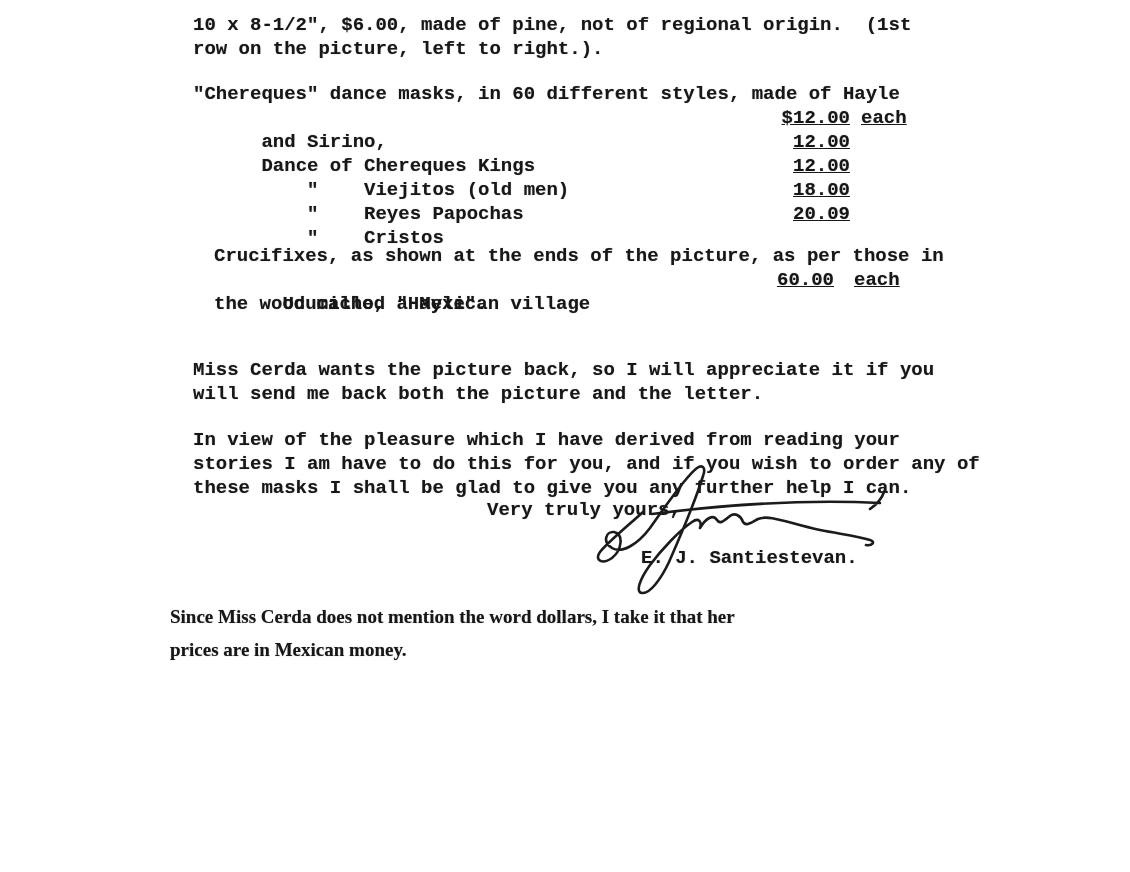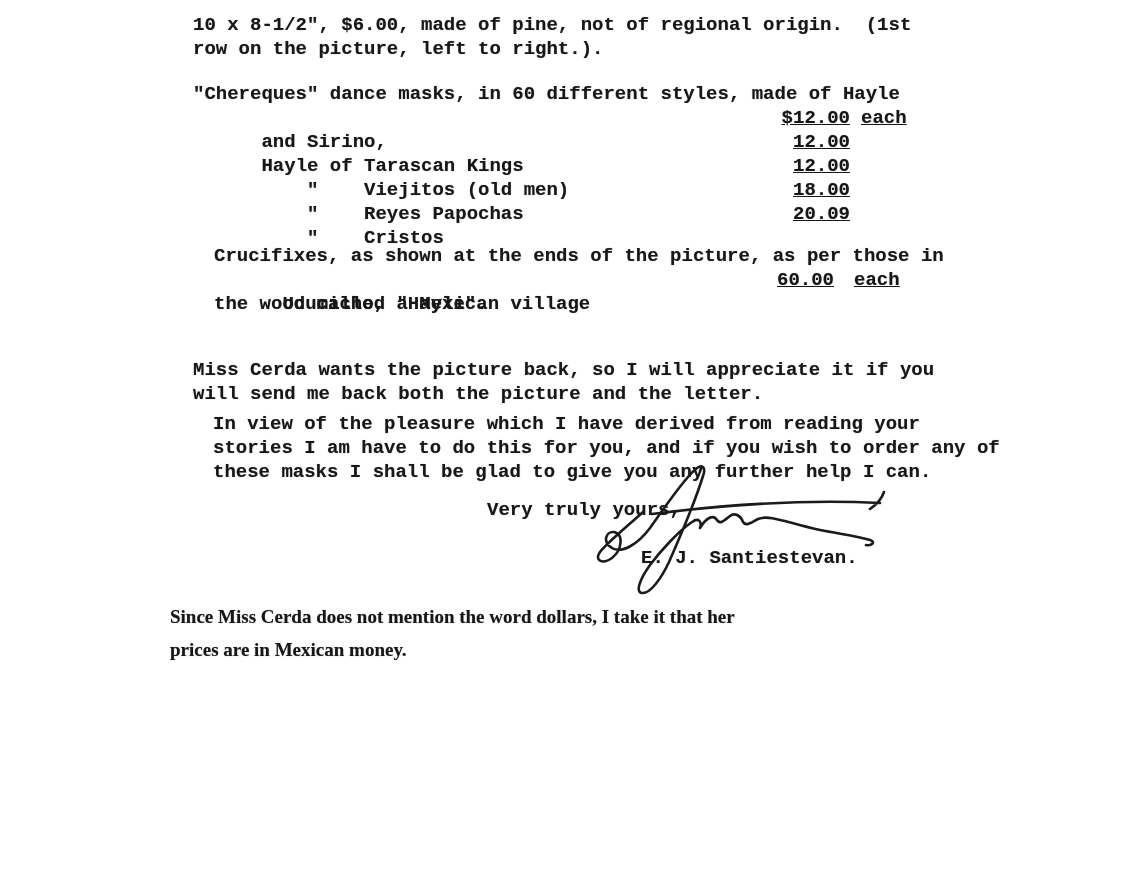--- a/index.html
+++ b/index.html
@@ -53,21 +53,21 @@
     width: 95px;
     text-align: right;
   }
   .u-cruc {
     left: 640px;
   }
   #para1   { left: 193px; top: 13px;  width: 780px; }
   #para2   { left: 193px; top: 82px;  width: 780px; }
   #para3   { left: 193px; top: 244px; width: 790px; margin-left: 21px; }
   #para4   { left: 193px; top: 358px; width: 790px; }
-  #para5   { left: 193px; top: 412px; width: 810px; margin-left: 20px; }
+  #para5   { left: 193px; top: 428px; width: 810px; }
   #valediction { left: 487px; top: 498px; }
   #typed-name  { left: 641px; top: 546px; }
   #para6   { left: 170px; top: 600px; width: 840px; }
   #para6 .line { line-height: 33px; height: 33px; font-family: Liberation Serif, serif; }
   #signature-svg {
     position: absolute;
     left: 480px;
     top: 462px;
     width: 420px;
     height: 140px;
@@ -92,21 +92,21 @@
   </div>
 
   <div class="block" id="para2">
     <span class="line">"Chereques" dance masks, in 60 different styles, made of Hayle</span>
     <div class="line row">
       <span class="label">and Sirino,</span>
       <span class="price p-main">$12.00</span>
       <span class="unit u-main">each</span>
     </div>
     <div class="line row">
-      <span class="label">Hayle of Tarascan Kings</span>
+      <span class="label">Dance of Chereques Kings</span>
       <span class="price p-main">12.00</span>
     </div>
     <div class="line row">
       <span class="label">    "    Viejitos (old men)</span>
       <span class="price p-main">12.00</span>
     </div>
     <div class="line row">
       <span class="label">    "    Reyes Papochas</span>
       <span class="price p-main">18.00</span>
     </div>

